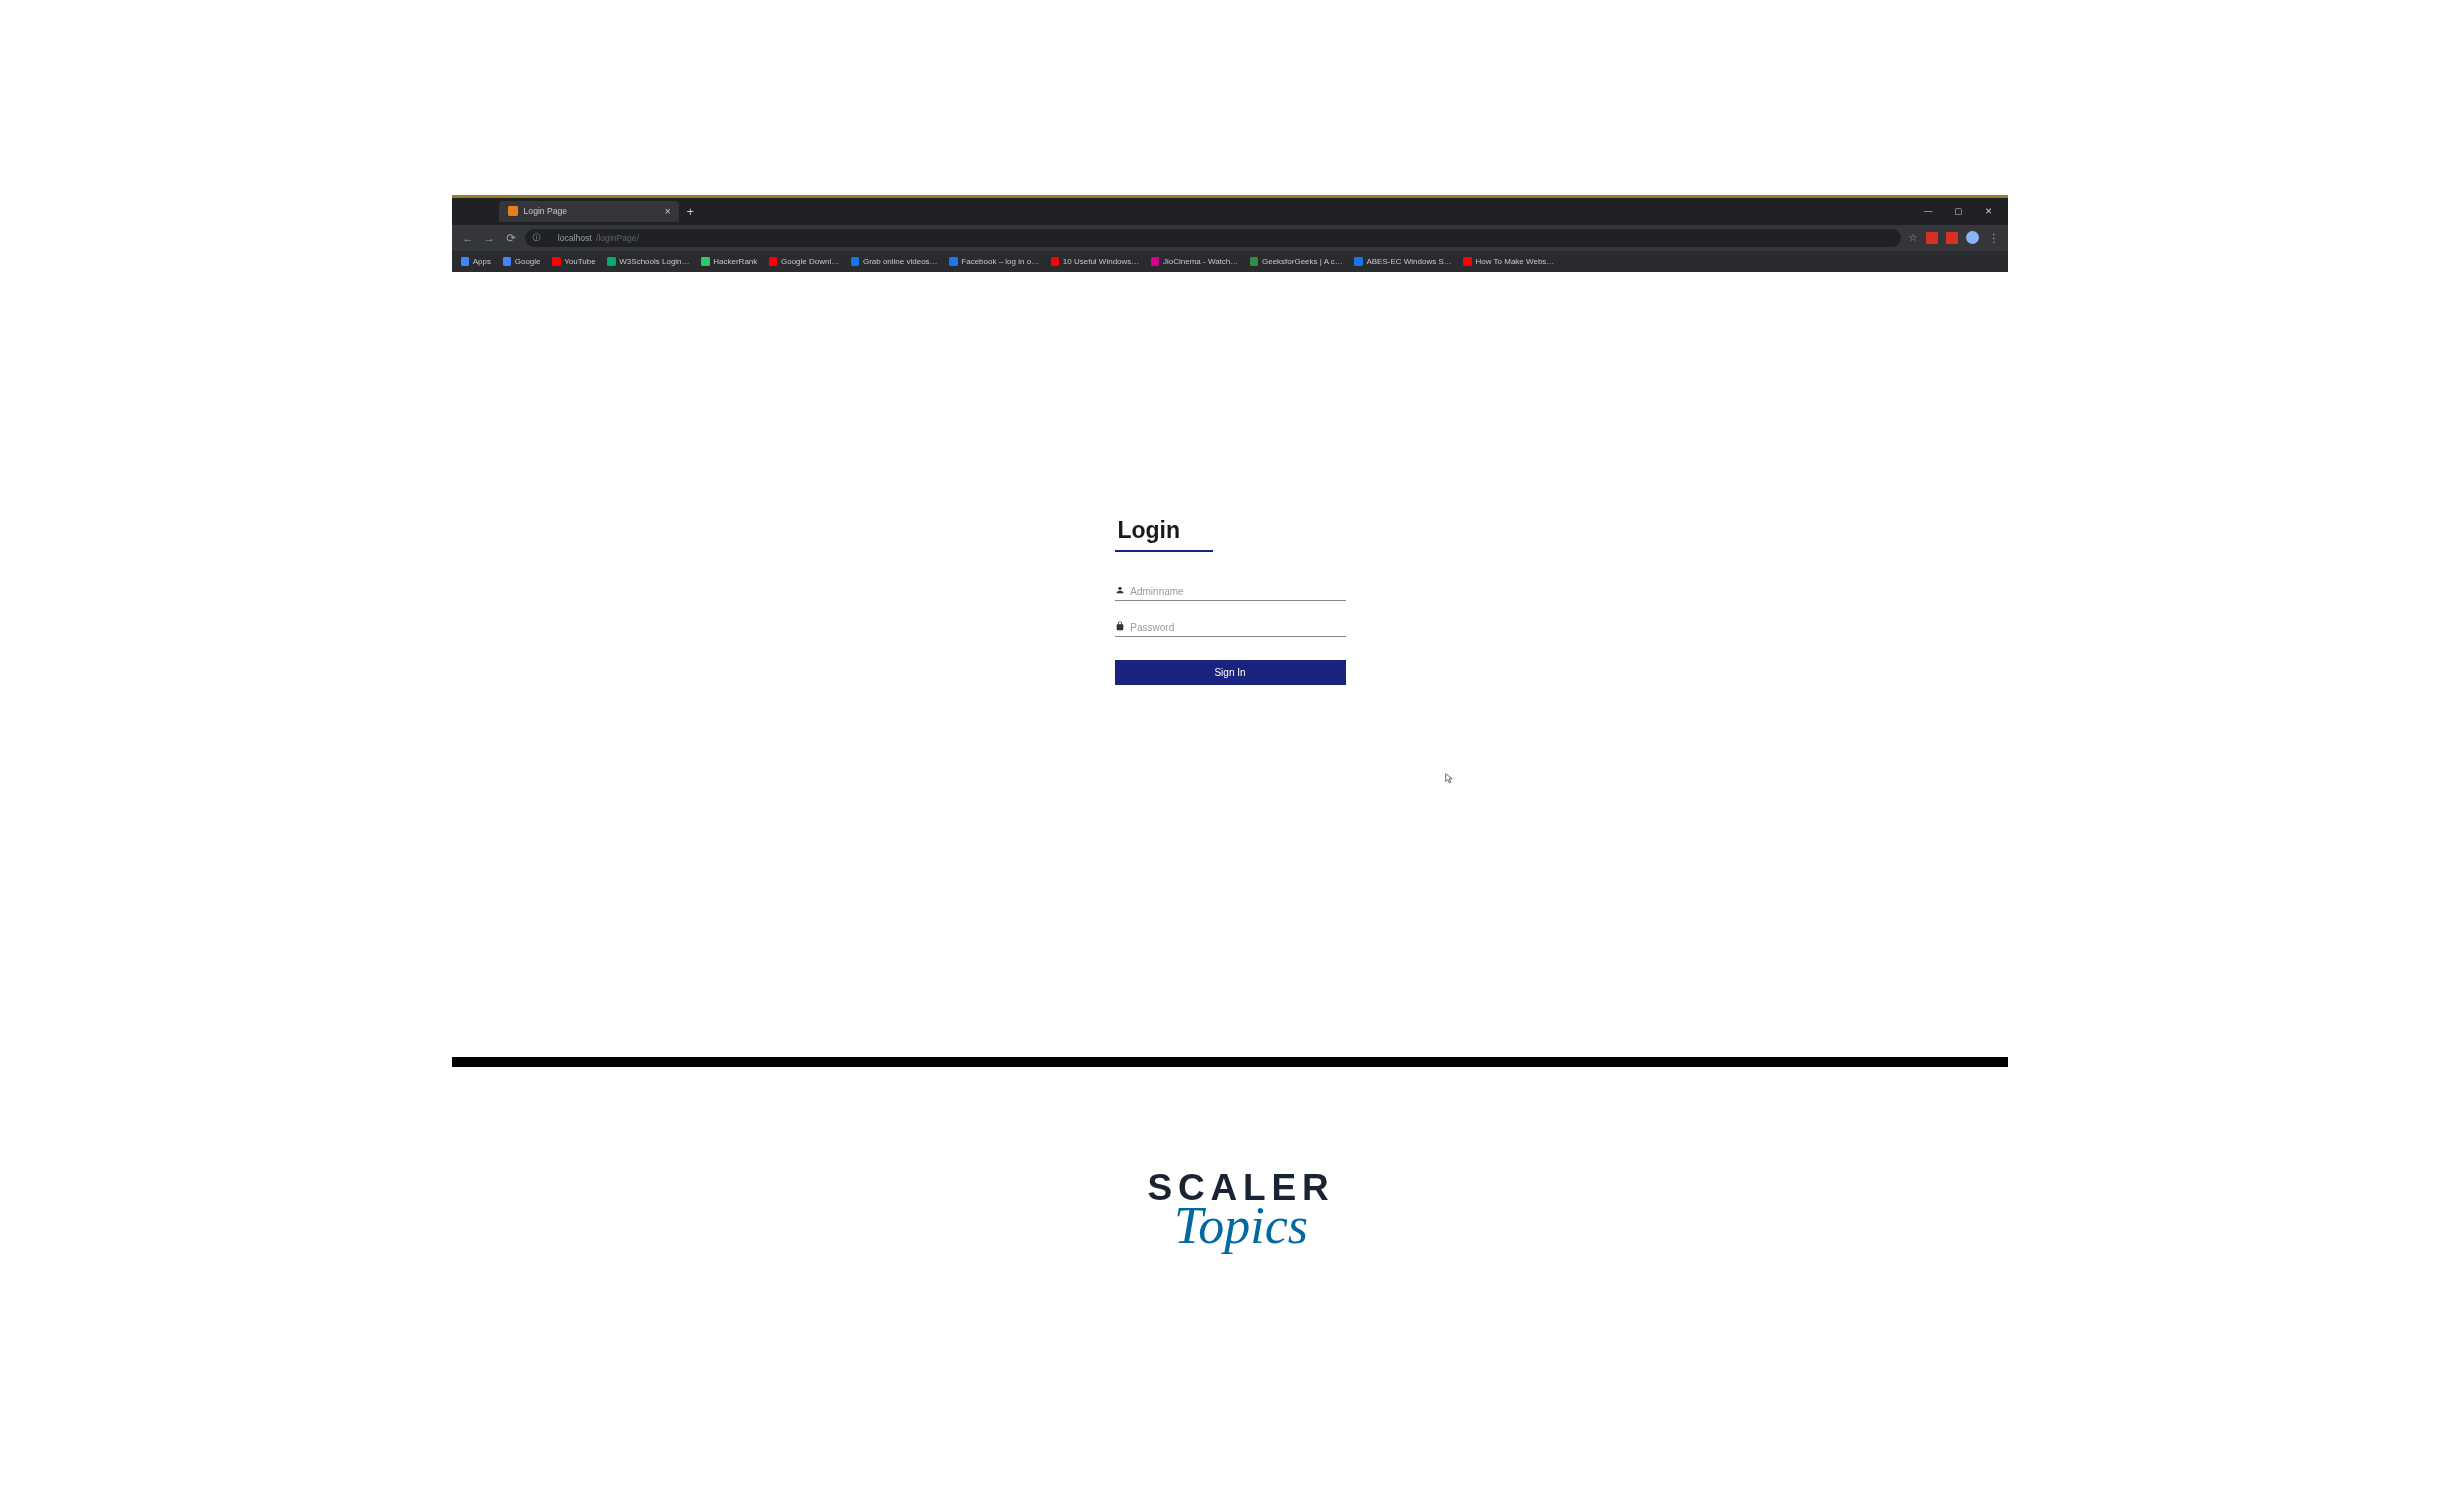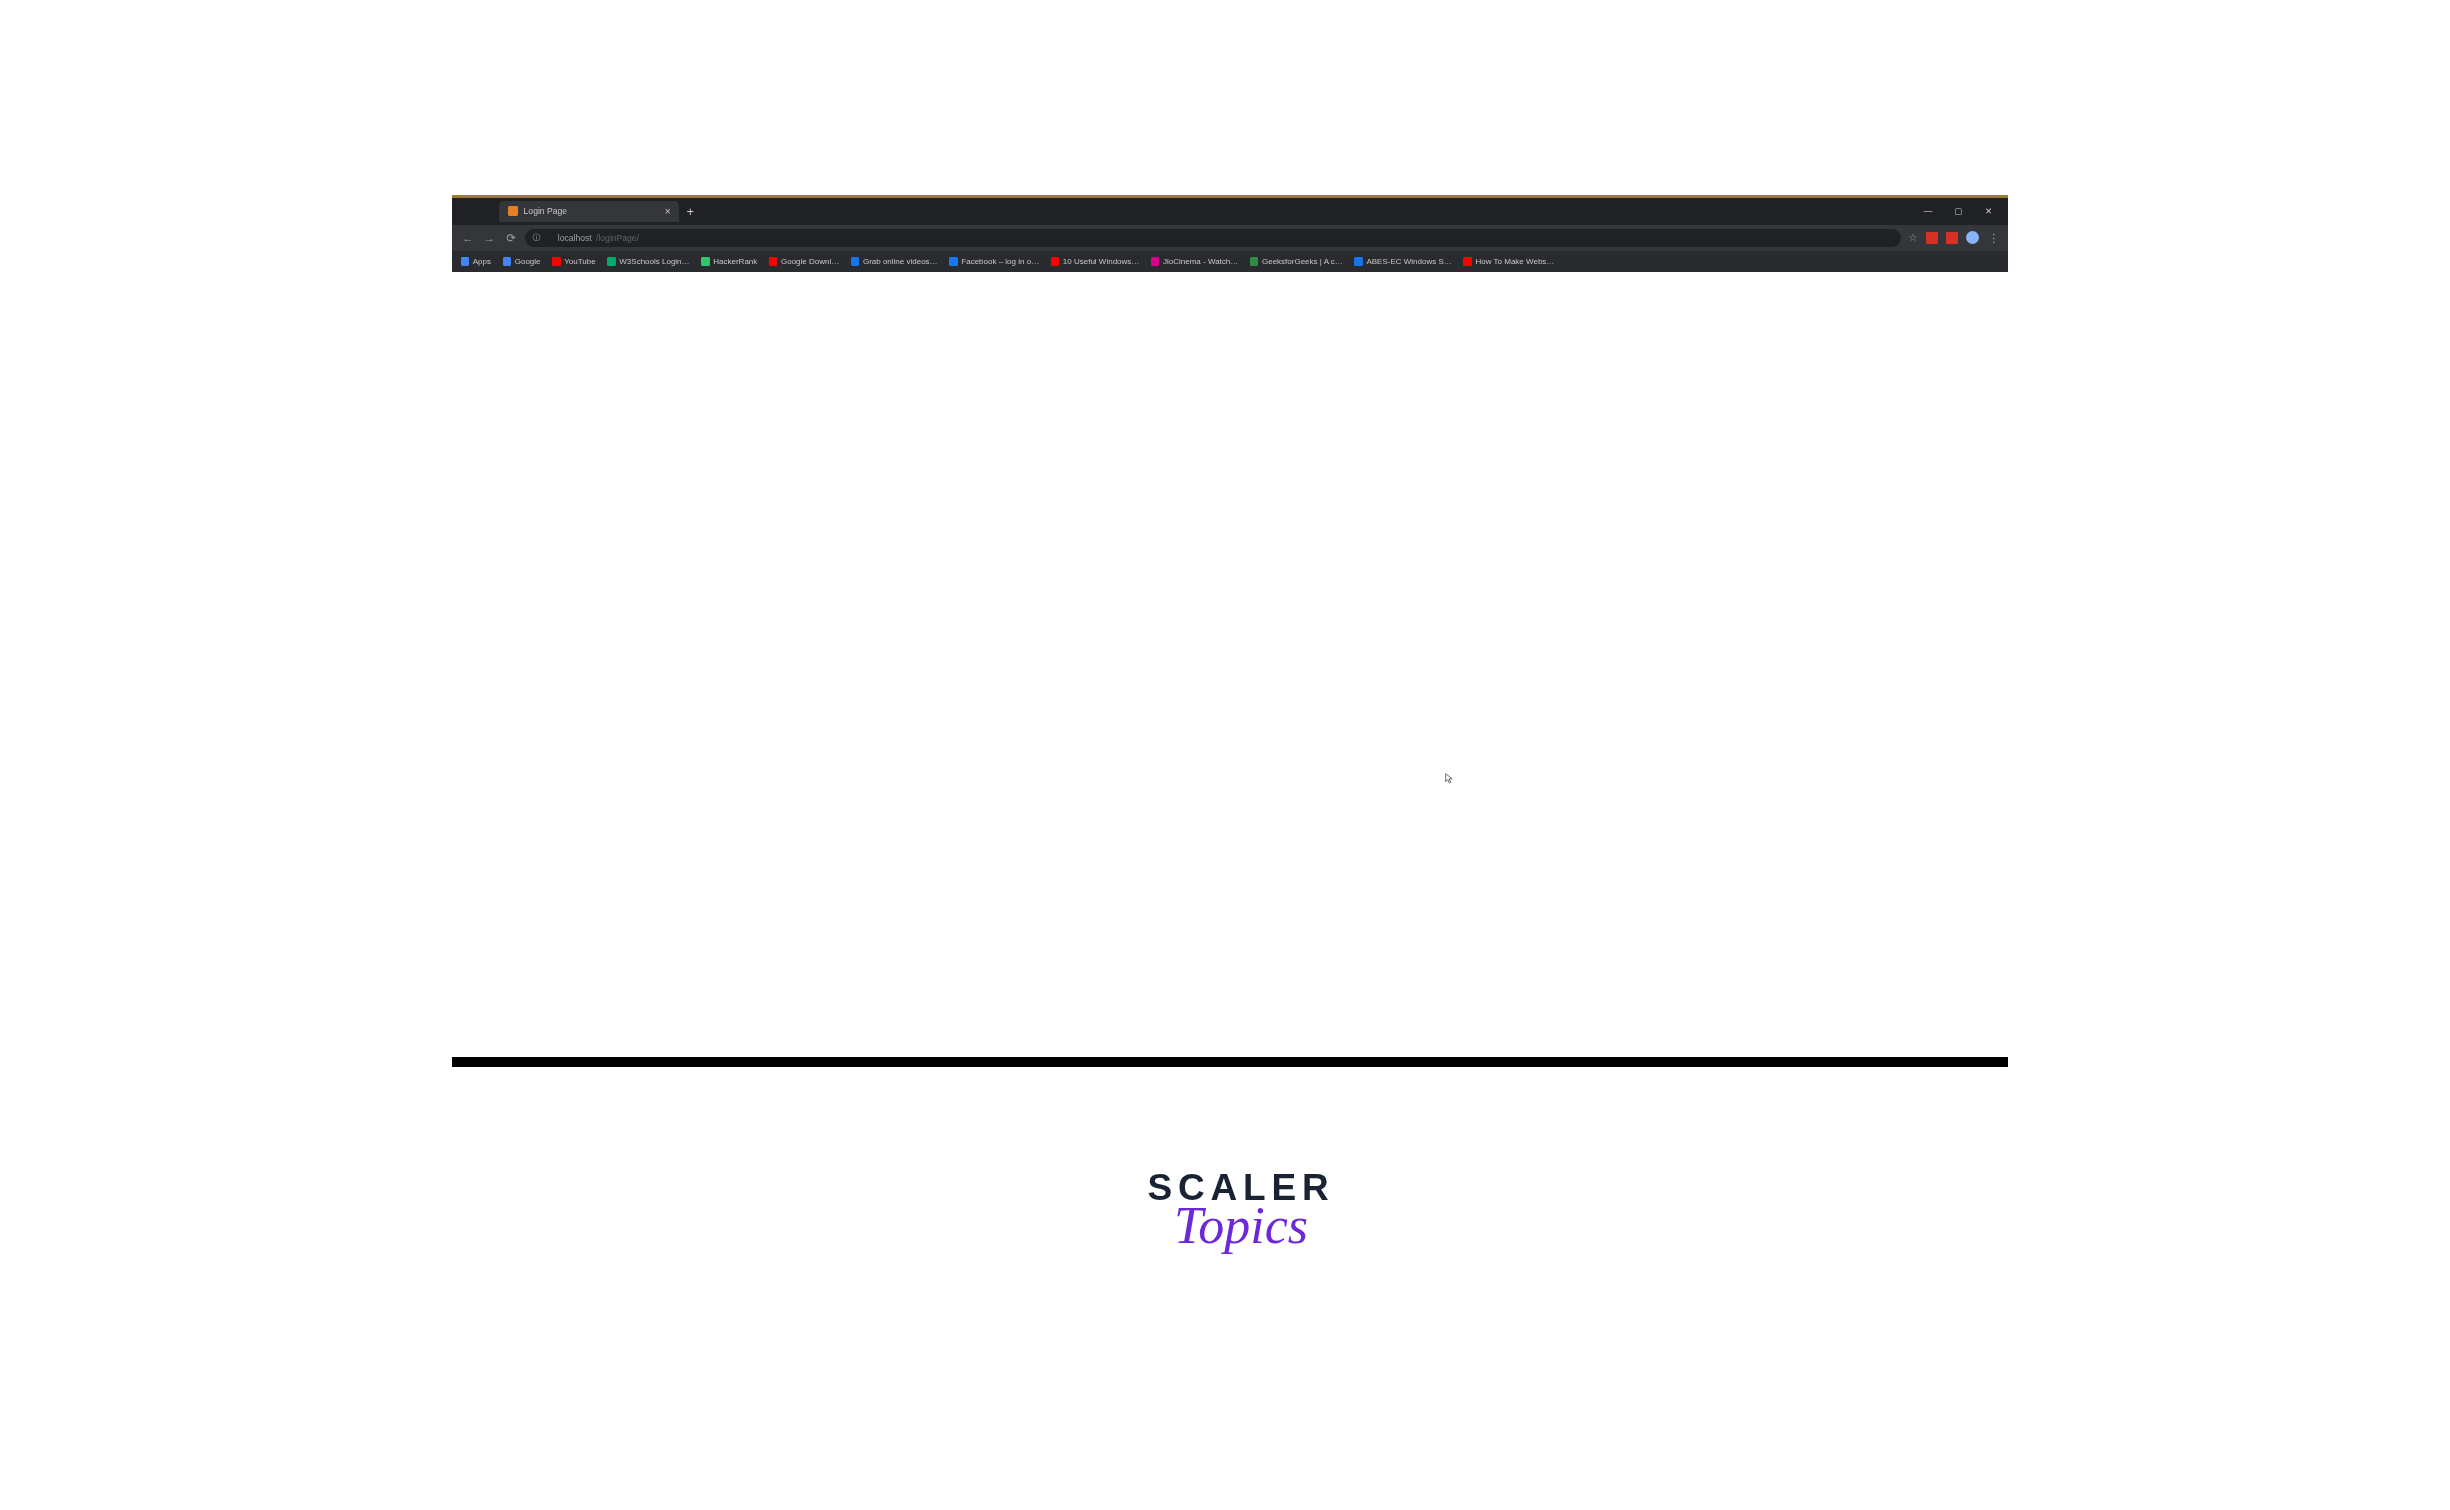--- a/index.html
+++ b/index.html
@@ -261,21 +261,21 @@
     .scaler-text {
       font-size: 37px;
       font-weight: 900;
       letter-spacing: 5.8px;
       color: #1a2332;
       font-family: Arial, sans-serif;
     }
     
     .topics-text {
       font-size: 52px;
-      color: #6d28d9;
+      color: #0369a1;
       font-family: 'Brush Script MT', cursive;
       font-style: italic;
       margin-top: -13px;
       font-weight: 400;
     }
   </style>
 </head>
 <body>
 
 <div class="browser-window">
@@ -362,20 +362,44 @@
         <div class="bm-icon" style="background: rgb(26, 115, 232);"></div>
         <span>ABES-EC Windows S…</span>
       </div>
       <div class="bookmark-item">
         <div class="bm-icon" style="background: rgb(255, 0, 0);"></div>
         <span>How To Make Webs…</span>
       </div>
     </div>
 
   <div class="page-content">
+    <div class="login-form">
+      <div class="login-title">Login</div>
+      <div class="title-underline"></div>
+      
+      <div class="input-row">
+        <span class="input-icon">
+          <svg width="10" height="10" viewBox="0 0 24 24" fill="#333">
+              <path d="M12 12c2.21 0 4-1.79 4-4s-1.79-4-4-4-4 1.79-4 4 1.79 4 4 4zm0 2c-2.67 0-8 1.34-8 4v2h16v-2c0-2.66-5.33-4-8-4z"></path>
+            </svg>
+        </span>
+        <input class="input-field" type="text" placeholder="Adminname" style="">
+      </div>
+      
+      <div class="input-row">
+        <span class="input-icon">
+          <svg width="10" height="10" viewBox="0 0 24 24" fill="#333">
+              <path d="M18 8h-1V6c0-2.76-2.24-5-5-5S7 3.24 7 6v2H6c-1.1 0-2 .9-2 2v10c0 1.1.9 2 2 2h12c1.1 0 2-.9 2-2V10c0-1.1-.9-2-2-2zM9 6c0-1.66 1.34-3 3-3s3 1.34 3 3v2H9V6z"></path>
+            </svg>
+        </span>
+        <input class="input-field" type="password" placeholder="Password" style="">
+      </div>
+      
+      <button class="signin-btn">Sign In</button>
+    </div>
 
     <div class="cursor-pointer">
       <svg width="8.6" height="11.5" viewBox="0 0 12 16" fill="none" stroke="#333" stroke-width="1">
           <path d="M1 1 L1 12 L4 9 L6 14 L8 13 L6 8 L10 8 Z" fill="#fff"></path>
         </svg>
     </div>
   </div>
 
   <div class="bottom-black"></div>
 </div>

